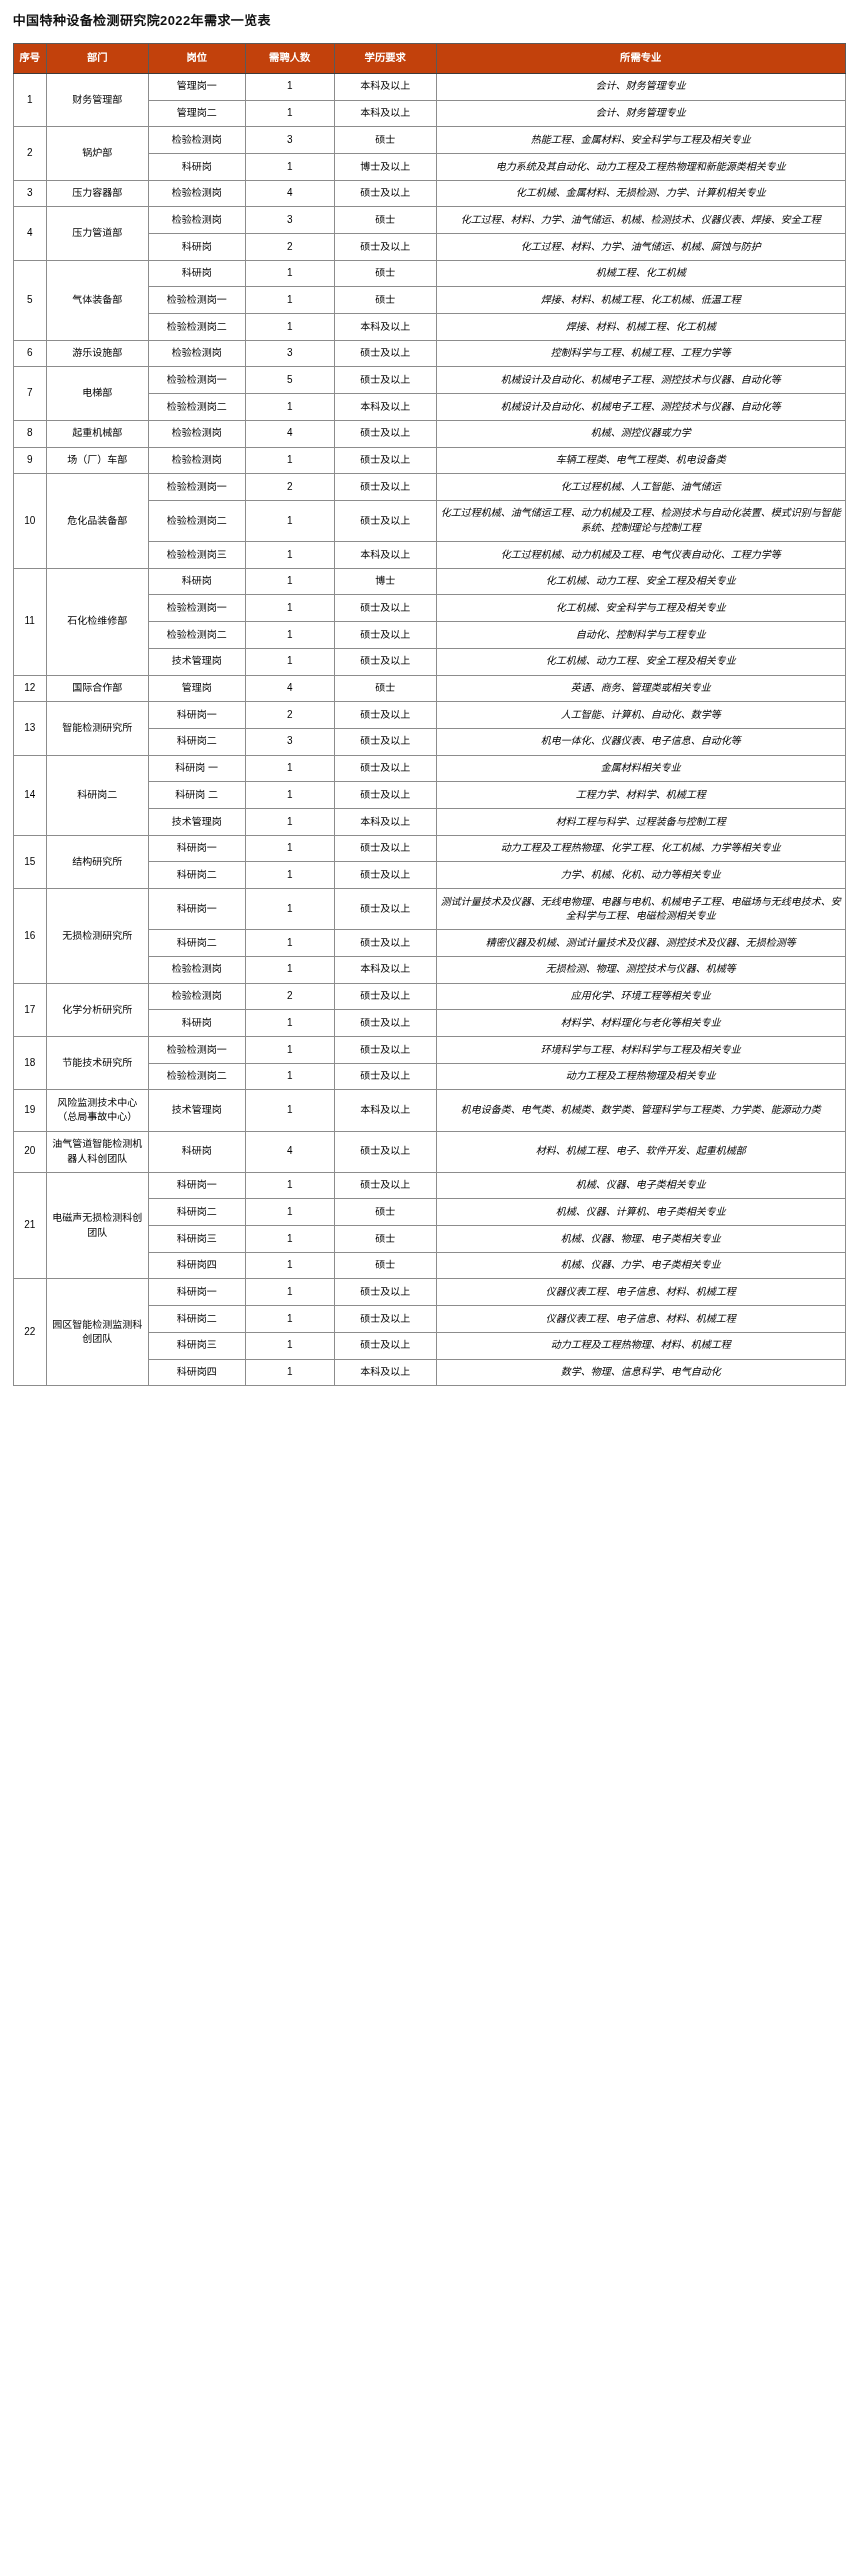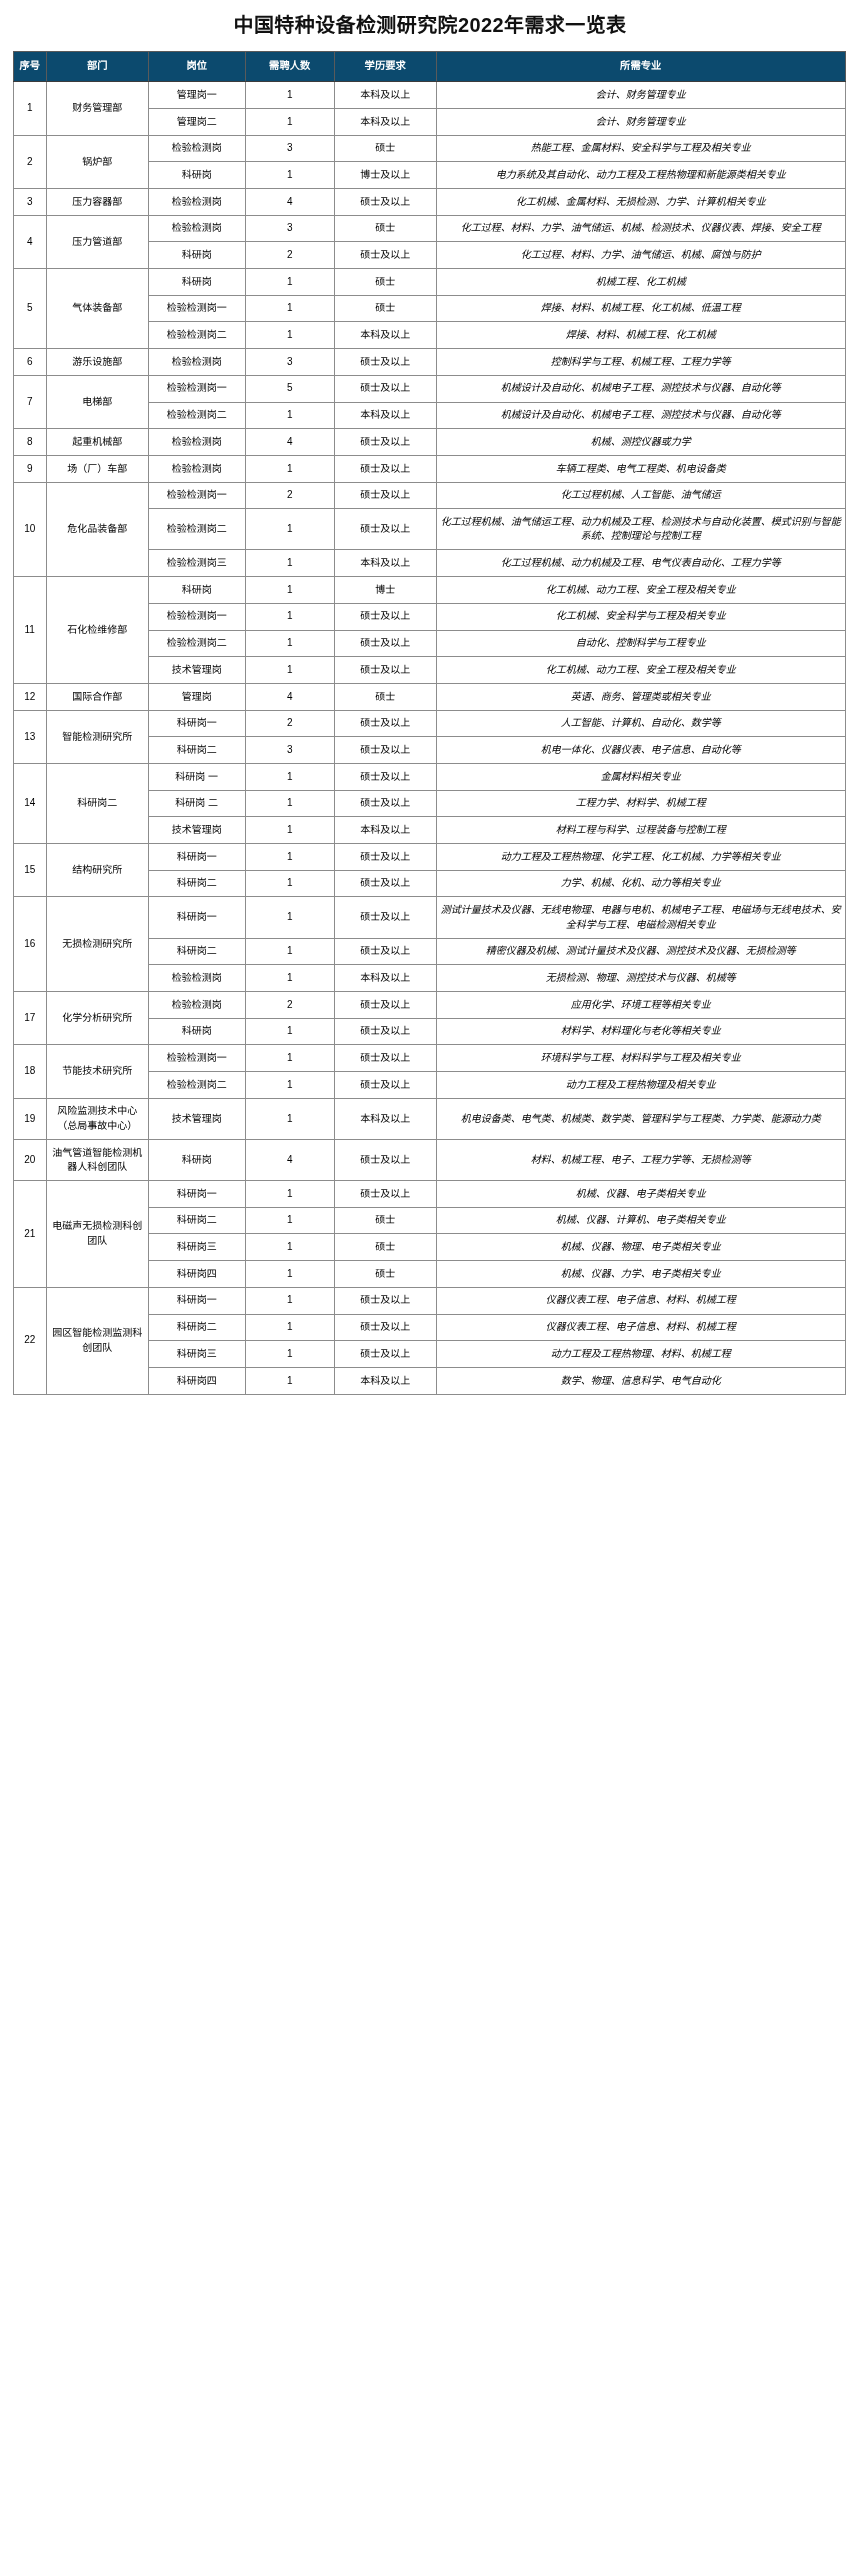--- a/index.html
+++ b/index.html
@@ -12,22 +12,22 @@
     width: 860px;
     font-family: "Liberation Sans", "DejaVu Sans", sans-serif;
     color: #000000;
     -webkit-font-smoothing: antialiased;
   }
   .page {
     width: 860px;
     padding: 0 12.7px 14.3px 12.7px;
   }
   .doc-title {
-    text-align: center;
-    font-size: 20px;
+    text-align: left;
+    font-size: 13px;
     font-weight: bold;
     letter-spacing: 0.4px;
     padding: 12.7px 0 14.3px 0;
     color: #111111;
     line-height: 1.2;
   }
   table.req-table {
     width: 833px;
     border-collapse: collapse;
     table-layout: fixed;
@@ -37,21 +37,21 @@
   table.req-table td {
     border: 0.8px solid #8c8c8c;
     text-align: center;
     vertical-align: middle;
     font-size: 10px;
     line-height: 1.45;
     padding: 5.6px 4px;
     word-break: break-all;
   }
   table.req-table thead th {
-    background: #0c4a6e;
+    background: #c2410c;
     color: #ffffff;
     font-weight: bold;
     font-size: 10.3px;
     border: 0.8px solid #5a5a5a;
     border-bottom: 1.6px solid #3c3c3c;
     padding: 7.2px 3.2px;
   }
   
   col.c-idx   { width: 33px; }
   col.c-dept  { width: 102px; }
@@ -368,21 +368,21 @@
           <td class="num-cell">1</td>
           <td class="edu-cell">本科及以上</td>
           <td class="major-cell">机电设备类、电气类、机械类、数学类、管理科学与工程类、力学类、能源动力类</td>
         </tr>
         <tr class="group-start">
           <td class="idx-cell" rowspan="1">20</td>
           <td class="dept-cell" rowspan="1">油气管道智能检测机器人科创团队</td>
           <td class="post-cell">科研岗</td>
           <td class="num-cell">4</td>
           <td class="edu-cell">硕士及以上</td>
-          <td class="major-cell">材料、机械工程、电子、工程力学等、无损检测等</td>
+          <td class="major-cell">材料、机械工程、电子、软件开发、起重机械部</td>
         </tr>
         <tr class="group-start">
           <td class="idx-cell" rowspan="4">21</td>
           <td class="dept-cell" rowspan="4">电磁声无损检测科创团队</td>
           <td class="post-cell">科研岗一</td>
           <td class="num-cell">1</td>
           <td class="edu-cell">硕士及以上</td>
           <td class="major-cell">机械、仪器、电子类相关专业</td>
         </tr>
         <tr>

